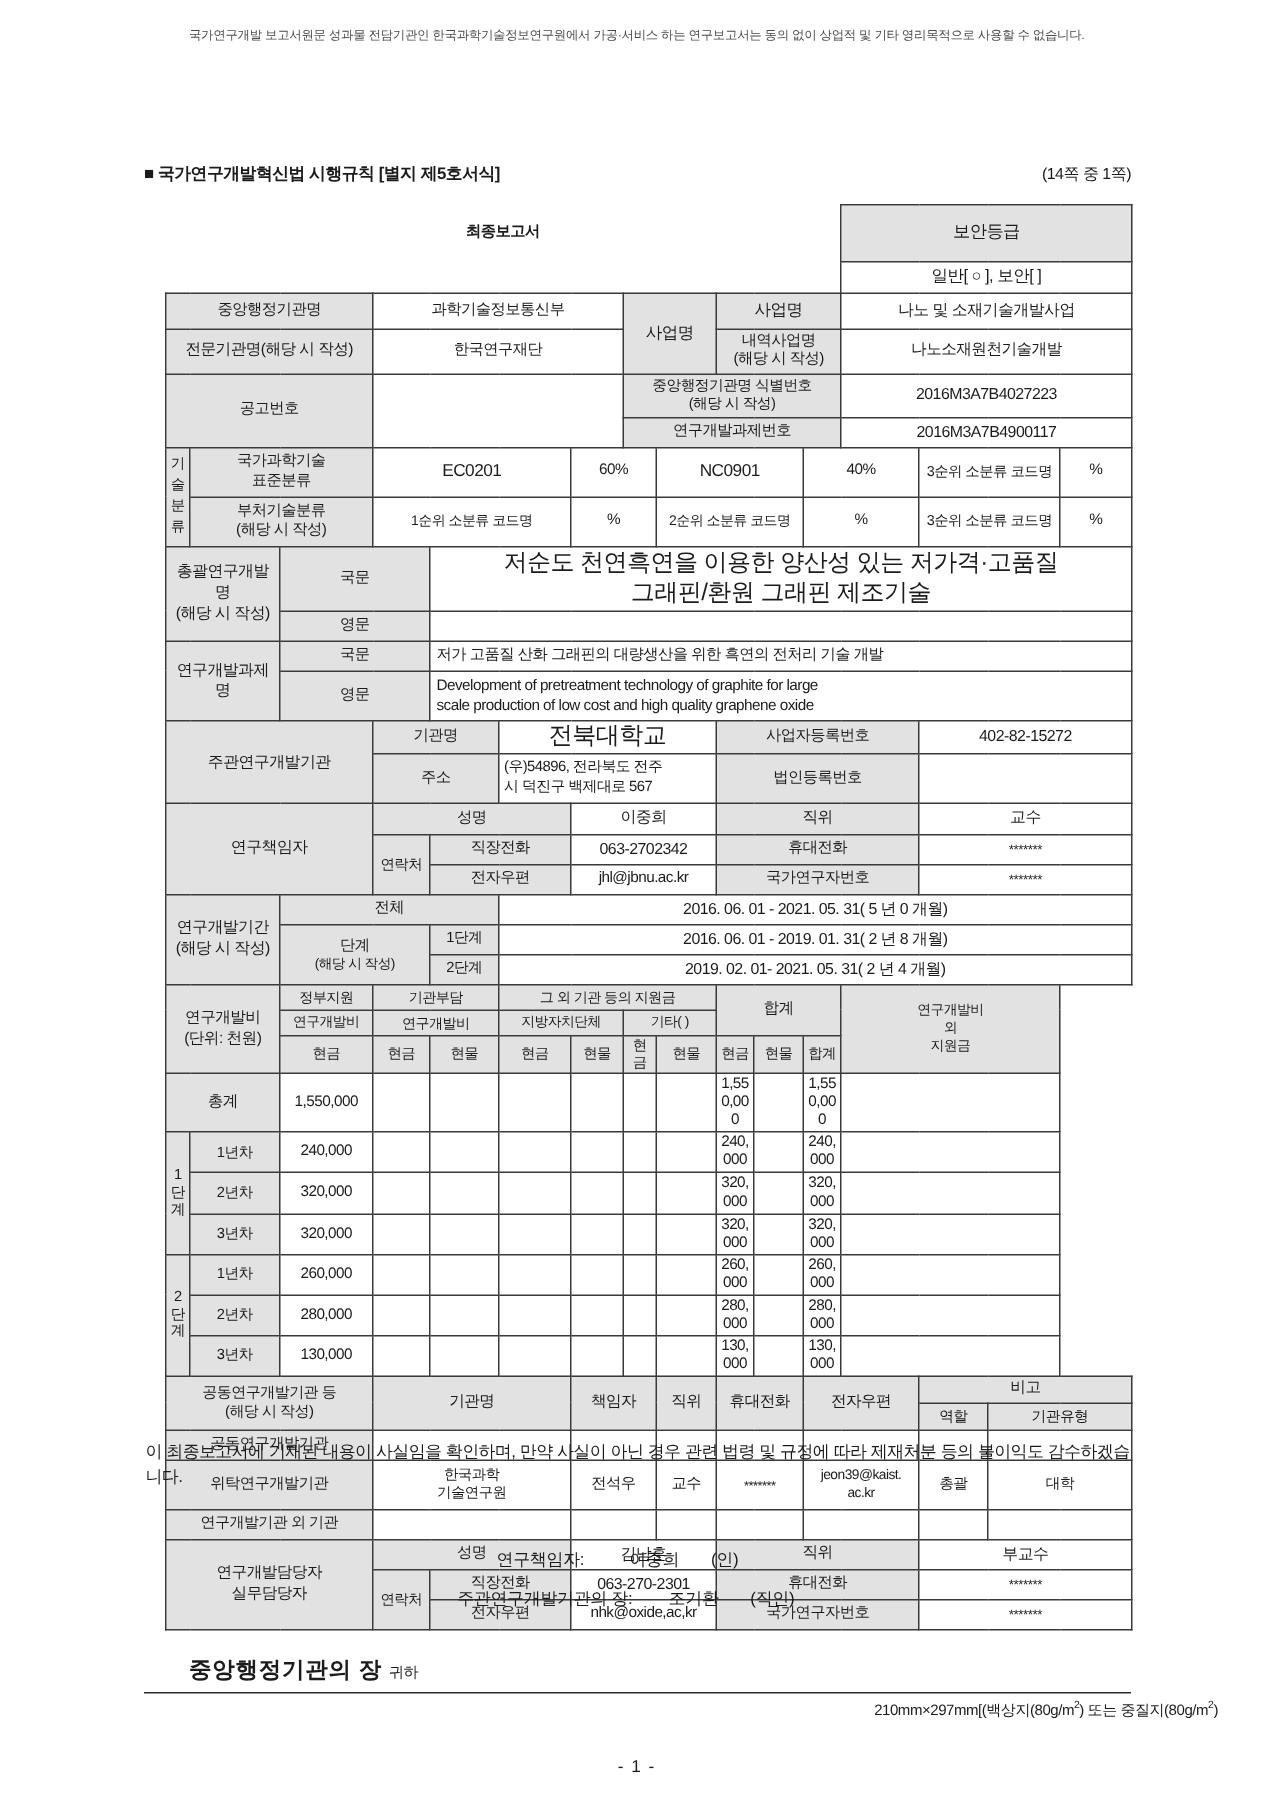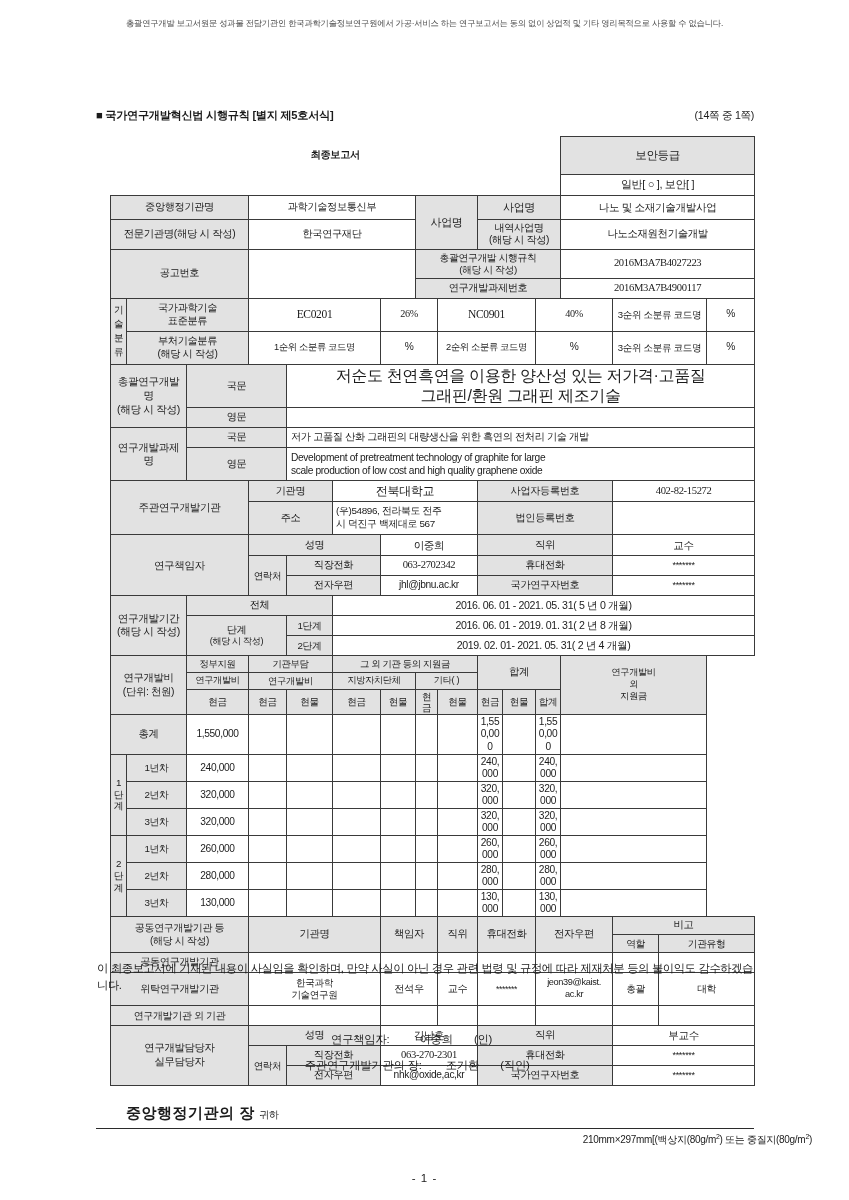--- a/index.html
+++ b/index.html
@@ -41,21 +41,21 @@
   }
   td.h{background:#e2e2e2;}
   td.w{background:#ffffff;}
   .title-cell{
     font-size:22px;font-weight:bold;letter-spacing:1px;height:36px;
     background:#fff;border:none !important;
   }
   .nb{border:none !important;}
   .sec-top{font-size:11.5px;}
   .small{font-size:9.1px;}
-  .serif{font-family:Liberation Serif, serif;}
+  .serif{font-family:Liberation Sans, sans-serif;}
   .amt{text-align:center;font-size:10.4px;}
   .titlerow td{border-left:none;border-top:none;border-bottom:none;}
 
   .declare{
     position:absolute;left:97px;top:960px;width:656px;
     font-size:11.3px;line-height:1.5;letter-spacing:-0.4px;text-align:justify;
   }
   .dateline{
     position:absolute;left:0;top:1002px;width:849px;text-align:center;
     font-size:11.6px;letter-spacing:0.4px;
@@ -84,21 +84,21 @@
   .pagenum{
     position:absolute;left:0;top:1172px;width:849px;text-align:center;
     font-size:11.5px;letter-spacing:1px;
   }
 </style>
 </head>
 <body>
 
 <div class="page">
 
-  <div class="copyright">총괄연구개발 보고서원문 성과물 전담기관인 한국과학기술정보연구원에서 가공·서비스 하는 연구보고서는 동의 없이 상업적 및 기타 영리목적으로 사용할 수 없습니다.</div>
+  <div class="copyright">국가연구개발 보고서원문 성과물 전담기관인 한국과학기술정보연구원에서 가공·서비스 하는 연구보고서는 동의 없이 상업적 및 기타 영리목적으로 사용할 수 없습니다.</div>
 
   <div class="formline">
     <div class="left">■ 국가연구개발혁신법 시행규칙 [별지 제5호서식]</div>
     <div class="right">(14쪽 중 1쪽)</div>
   </div>
 
   <table class="main">
     <colgroup>
       <col style="width:16px">
         <col style="width:60px">
@@ -141,21 +141,21 @@
         <td class="h" colspan="3" style="font-size:10.2px;line-height:1.22">
           <div>내역사업명</div>
           <div>(해당 시 작성)</div>
         </td>
         <td class="w" colspan="4" style="font-size:10.4px">나노소재원천기술개발</td>
       </tr>
       <tr>
         <td class="h sec-top" colspan="3" rowspan="2">공고번호</td>
         <td class="w" colspan="4" rowspan="2"></td>
         <td class="h" colspan="5" style="height:26px;font-size:9.8px;line-height:1.2">
-          <div>총괄연구개발 시행규칙</div>
+          <div>중앙행정기관명 식별번호</div>
           <div>(해당 시 작성)</div>
         </td>
         <td class="w serif" colspan="4" style="font-size:10.6px">2016M3A7B4027223</td>
       </tr>
       <tr>
         <td class="h" colspan="5" style="height:17px;font-size:10.2px">연구개발과제번호</td>
         <td class="w serif" colspan="4" style="font-size:10.6px">2016M3A7B4900117</td>
       </tr>
 
       <tr>
@@ -163,21 +163,21 @@
           <div>기</div>
           <div>술</div>
           <div>분</div>
           <div>류</div>
         </td>
         <td class="h" colspan="2" style="height:30px;font-size:10.2px;line-height:1.24">
           <div>국가과학기술</div>
           <div>표준분류</div>
         </td>
         <td class="w serif" colspan="3" style="font-size:11.5px">EC0201</td>
-        <td class="w serif" colspan="2">26%</td>
+        <td class="w serif" colspan="2">60%</td>
         <td class="w serif" colspan="3" style="font-size:11.5px">NC0901</td>
         <td class="w serif" colspan="2">40%</td>
         <td class="w" colspan="2" style="font-size:9.6px">3순위 소분류 코드명</td>
         <td class="w">%</td>
       </tr>
       <tr>
         <td class="h" colspan="2" style="height:30px;font-size:10.2px;line-height:1.24">
           <div>부처기술분류</div>
           <div>(해당 시 작성)</div>
         </td>
@@ -214,21 +214,21 @@
         <td class="h" colspan="2" style="height:30px">영문</td>
         <td class="w" colspan="12" style="font-size:10.2px;text-align:left;padding-left:4px;line-height:1.28">
           <div>Development of pretreatment technology of graphite for large</div>
           <div>scale production of low cost and high quality graphene oxide</div>
         </td>
       </tr>
 
       <tr>
         <td class="h" colspan="3" rowspan="2" style="font-size:10.6px">주관연구개발기관</td>
         <td class="h" colspan="2" style="height:18px">기관명</td>
-        <td class="w" colspan="4" style="font-size:12px">전북대학교</td>
+        <td class="w" colspan="4" style="font-size:16px">전북대학교</td>
         <td class="h" colspan="4" style="font-size:10.2px">사업자등록번호</td>
         <td class="w serif" colspan="3" style="font-size:10.6px">402-82-15272</td>
       </tr>
       <tr>
         <td class="h" colspan="2" style="height:30px">주소</td>
         <td class="w" colspan="4" style="font-size:9.9px;text-align:left;padding-left:3px;line-height:1.3">
           <div>(우)54896, 전라북도 전주</div>
           <div>시 덕진구 백제대로 567</div>
         </td>
         <td class="h" colspan="4" style="font-size:10.2px">법인등록번호</td>

